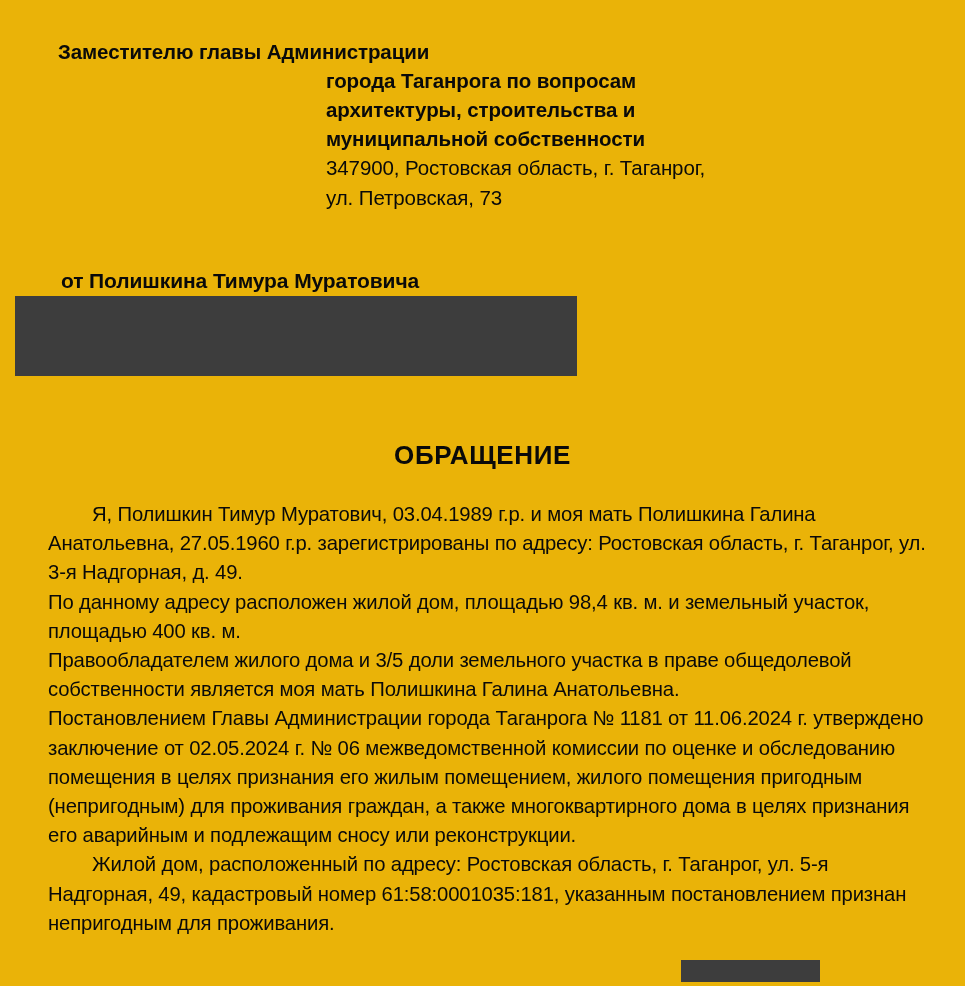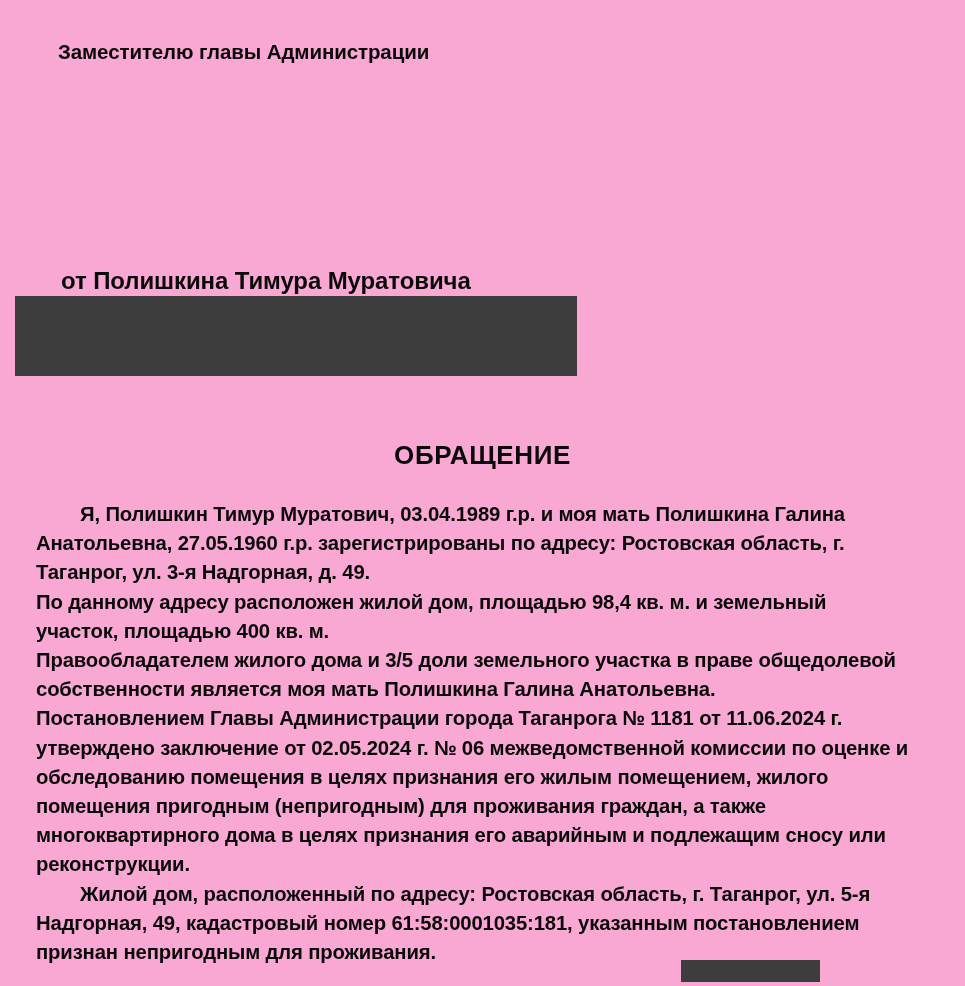--- a/index.html
+++ b/index.html
@@ -13,21 +13,21 @@
     position: relative;
     overflow: hidden;
     font-family: "Liberation Sans", sans-serif;
     color: #0a0a0a;
     -webkit-font-smoothing: antialiased;
   }
 
   .page {
     position: absolute;
     inset: 0;
-    background: #f9a8d4;
+    background: #eab308;
   }
 
   
   .addressee {
     position: absolute;
     left: 58px;
     top: 37px;
     width: 860px;
   }
   .addressee-line-1 {
@@ -53,21 +53,21 @@
     line-height: 29.5px;
     letter-spacing: -0.1px;
     white-space: nowrap;
   }
 
   
   .sender {
     position: absolute;
     left: 61px;
     top: 267px;
-    font-size: 24px;
+    font-size: 21px;
     font-weight: bold;
     line-height: 28px;
     letter-spacing: -0.1px;
     white-space: nowrap;
   }
 
   
   .redaction {
     position: absolute;
     background: #3d3d3d;
@@ -93,43 +93,50 @@
     top: 440px;
     text-align: center;
     font-size: 26px;
     font-weight: bold;
     letter-spacing: 0.6px;
   }
 
   
   .body-text {
     position: absolute;
-    left: 36px;
+    left: 48px;
     top: 500px;
     width: 878px;
     font-size: 20.3px;
-    font-weight: bold;
+    font-weight: normal;
     line-height: 29.2px;
     letter-spacing: -0.15px;
     color: #0a0a0a;
   }
   .body-text p {
     margin: 0;
   }
   .body-text p.indented {
     text-indent: 44px;
   }
 </style>
 </head>
 <body>
 
 <div class="page">
 
   <div class="addressee">
     <div class="addressee-line-1">Заместителю главы Администрации</div>
+    <div class="addressee-indent">
+      <div class="bold-line">города Таганрога по вопросам</div>
+      <div class="bold-line">архитектуры, строительства и</div>
+      <div class="bold-line">муниципальной собственности</div>
+      <div class="plain-line">347900, Ростовская область, г. Таганрог,</div>
+      <div class="plain-line">ул. Петровская, 73</div>
+    </div>
   </div>
 
   <div class="sender">от Полишкина Тимура Муратовича</div>
 
   <div class="redaction redaction-main"></div>
 
   <div class="doc-title">ОБРАЩЕНИЕ</div>
 
   <div class="body-text">
     <p class="indented">Я, Полишкин Тимур Муратович, 03.04.1989 г.р. и моя мать Полишкина Галина Анатольевна, 27.05.1960 г.р. зарегистрированы по адресу: Ростовская область, г. Таганрог, ул. 3-я Надгорная, д. 49.</p>

